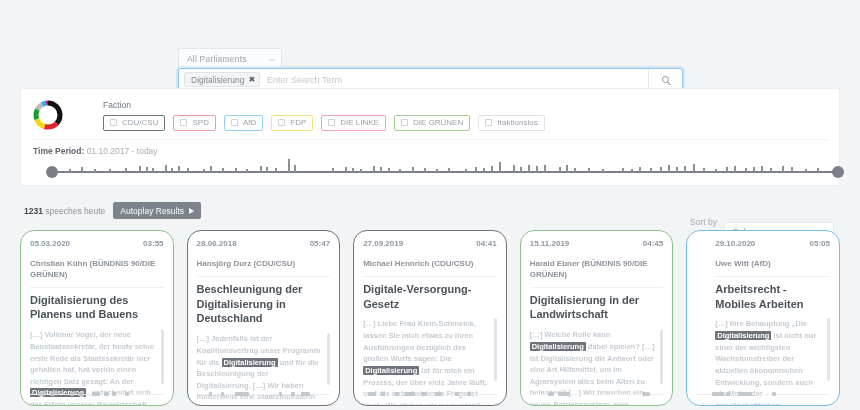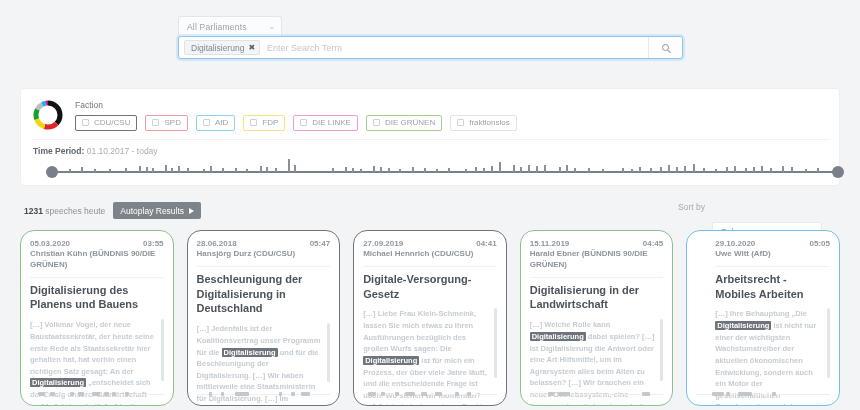--- a/index.html
+++ b/index.html
@@ -15,21 +15,21 @@
   
   .search-row {
     position: absolute; left: 178px; top: 16px; width: 505px;
   }
   .parl-select {
     width: 104px; height: 20px;
     background: #fbfcfd; border: 1px solid #e2e6ea; border-bottom: none;
     border-radius: 3px 3px 0 0;
     display: flex; align-items: center; justify-content: space-between;
     padding: 0 6px 0 8px;
-    font-size: 8.5px; color: #9aa3ac; letter-spacing: .2px;
+    font-size: 8.5px; color: #9aa3ac; letter-spacing: .2px; margin-top: 32px;
   }
   .chev { font-size: 7px; color: #b6bec6; transform: scaleX(1.4); }
   .search-box {
     position: relative; width: 505px; height: 23px; margin-top: 0;
     background: #fff; border: 1px solid #8fc4ee;
     border-radius: 3px;
     box-shadow: 0 0 0 2px rgba(140,196,240,.28);
     display: flex; align-items: center;
   }
   .tag {
@@ -53,21 +53,21 @@
   .mag { position: relative; width: 7px; height: 7px;
     border: 1.2px solid #8d959c; border-radius: 50%; }
   .mag::after { content: ""; position: absolute; right: -3px; bottom: -2px;
     width: 4px; height: 1.2px; background: #8d959c; transform: rotate(45deg); }
 
   
   .panel {
     position: absolute; left: 20px; top: 88px; width: 820px; height: 98px;
     background: #fff; border: 1px solid #eceff1; border-radius: 3px;
   }
-  .faction-row { display: flex; align-items: center; padding: 9px 0 0 10px; }
+  .faction-row { display: flex; align-items: center; padding: 9px 0 0 10px; gap: 28px; }
   .donut { width: 34px; height: 34px; flex: 0 0 34px; position: relative; }
   .fac-right { margin-left: 10px; }
   .fac-label { font-size: 8.5px; color: #6c757d; margin-bottom: 5px; }
   .chips { display: flex; gap: 8px; align-items: center; }
   .chip {
     height: 16px; padding: 0 6px; border-radius: 2px;
     border: 1px solid #c9ced3; background: #fff;
     display: flex; align-items: center; gap: 5px;
     font-size: 8px; color: #9aa2a9; white-space: nowrap; cursor: pointer;
   }
@@ -89,40 +89,40 @@
   .res-count { font-size: 8.5px; color: #8b9198; }
   .res-count b { color: #444b52; }
   .autoplay {
     height: 17px; padding: 0 7px; background: #7d838b; color: #fff;
     border-radius: 2px; font-size: 8.5px; display: flex; align-items: center; gap: 5px;
     cursor: pointer;
   }
   .play-tri { width: 0; height: 0; border-left: 5px solid #fff;
     border-top: 3px solid transparent; border-bottom: 3px solid transparent; }
 
-  .sort-row { position: absolute; right: 38px; top: 202px; display: flex; align-items: flex-start; gap: 7px; }
+  .sort-row { position: absolute; right: 26px; top: 202px; display: flex; align-items: center; gap: 7px; }
   .sort-lab { font-size: 8.5px; color: #a4aab0; }
   .sort-sel {
     width: 110px; height: 19px; background: #fff; border: 1px solid #e8ebee; border-radius: 2px;
     display: flex; align-items: center; justify-content: space-between; padding: 0 6px 0 8px;
     font-size: 8.5px; color: #9aa1a8; cursor: pointer; margin-top: 20px;
   }
 
   
   .cards { position: absolute; left: 20px; top: 230px; width: 820px; display: flex; gap: 13px; }
   .card {
     width: 155px; height: 176px; background: #fff; border-radius: 14px;
     border: 1px solid #ddd; padding: 8px 9px 0 9px; position: relative; overflow: hidden;
     display: flex; flex-direction: column; font-weight: bold;
   }
   .card.gruene { border-color: #8cc08c; }
   .card.cdu    { border-color: #6f747a; }
   .card.afd    { border-color: #74bfe8; padding-left: 28px; }
   .c-meta { display: flex; justify-content: space-between; font-size: 8px; color: #9097a0; }
-  .c-speaker { font-size: 8px; color: #8d949c; line-height: 1.35; margin-top: 1px; }
+  .c-speaker { font-size: 8px; color: #8d949c; line-height: 1.35; margin-top: 11px; }
   .c-sep { height: 1px; background: #eef0f2; margin: 6px 0 5px 0; }
   .c-title { font-size: 11px; color: #4b5259; line-height: 1.35; }
   .c-body {
     position: relative; flex: 1; margin-top: 7px; overflow: hidden;
     font-size: 7.5px; line-height: 1.55; color: #c6ccd2; text-align: left;
     padding-right: 7px;
   }
   .hl { background: #6e747c; color: #fff; padding: 0 2px; border-radius: 1px; }
   .c-scroll { position: absolute; right: 0; top: 0; width: 3px; height: 72%;
     background: #e3e6e9; border-radius: 2px; }

